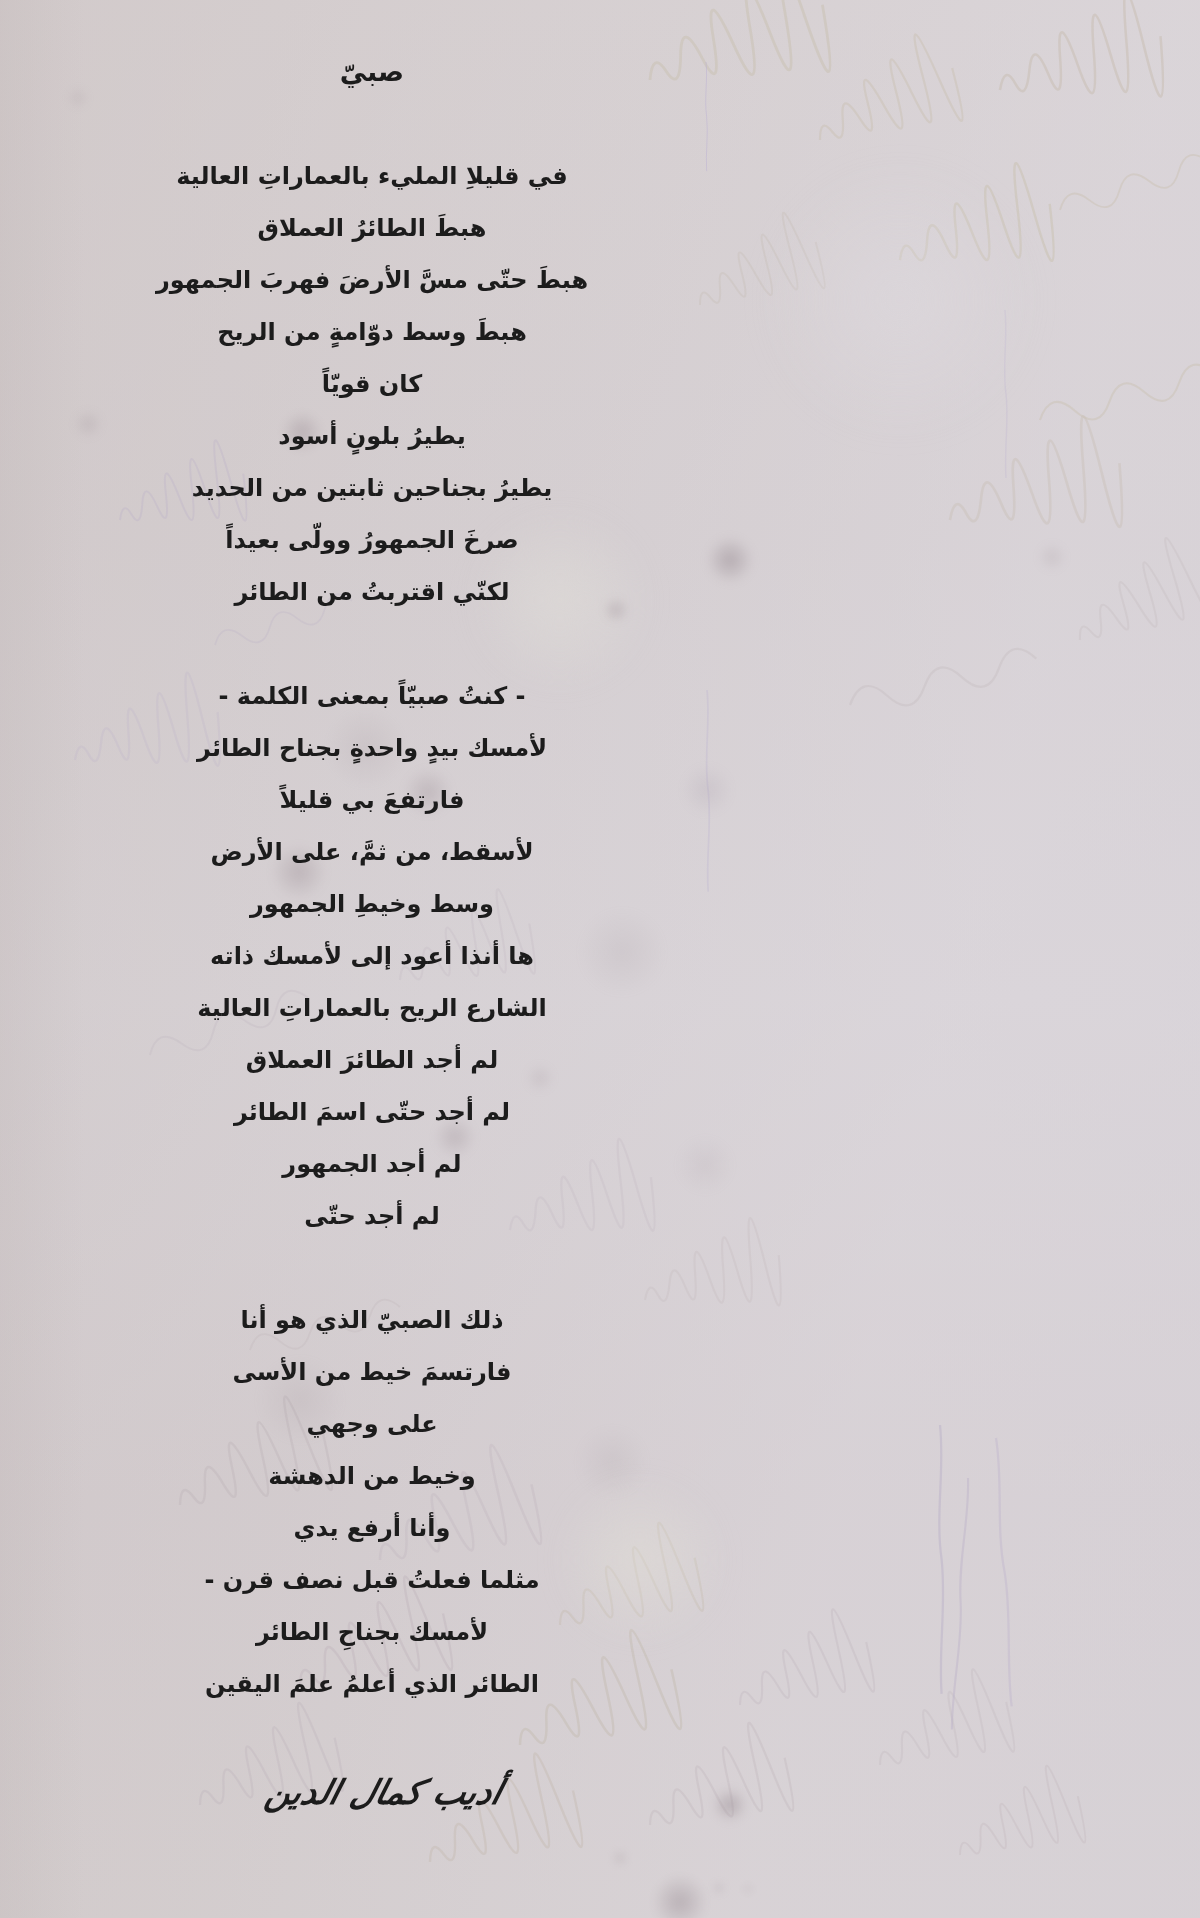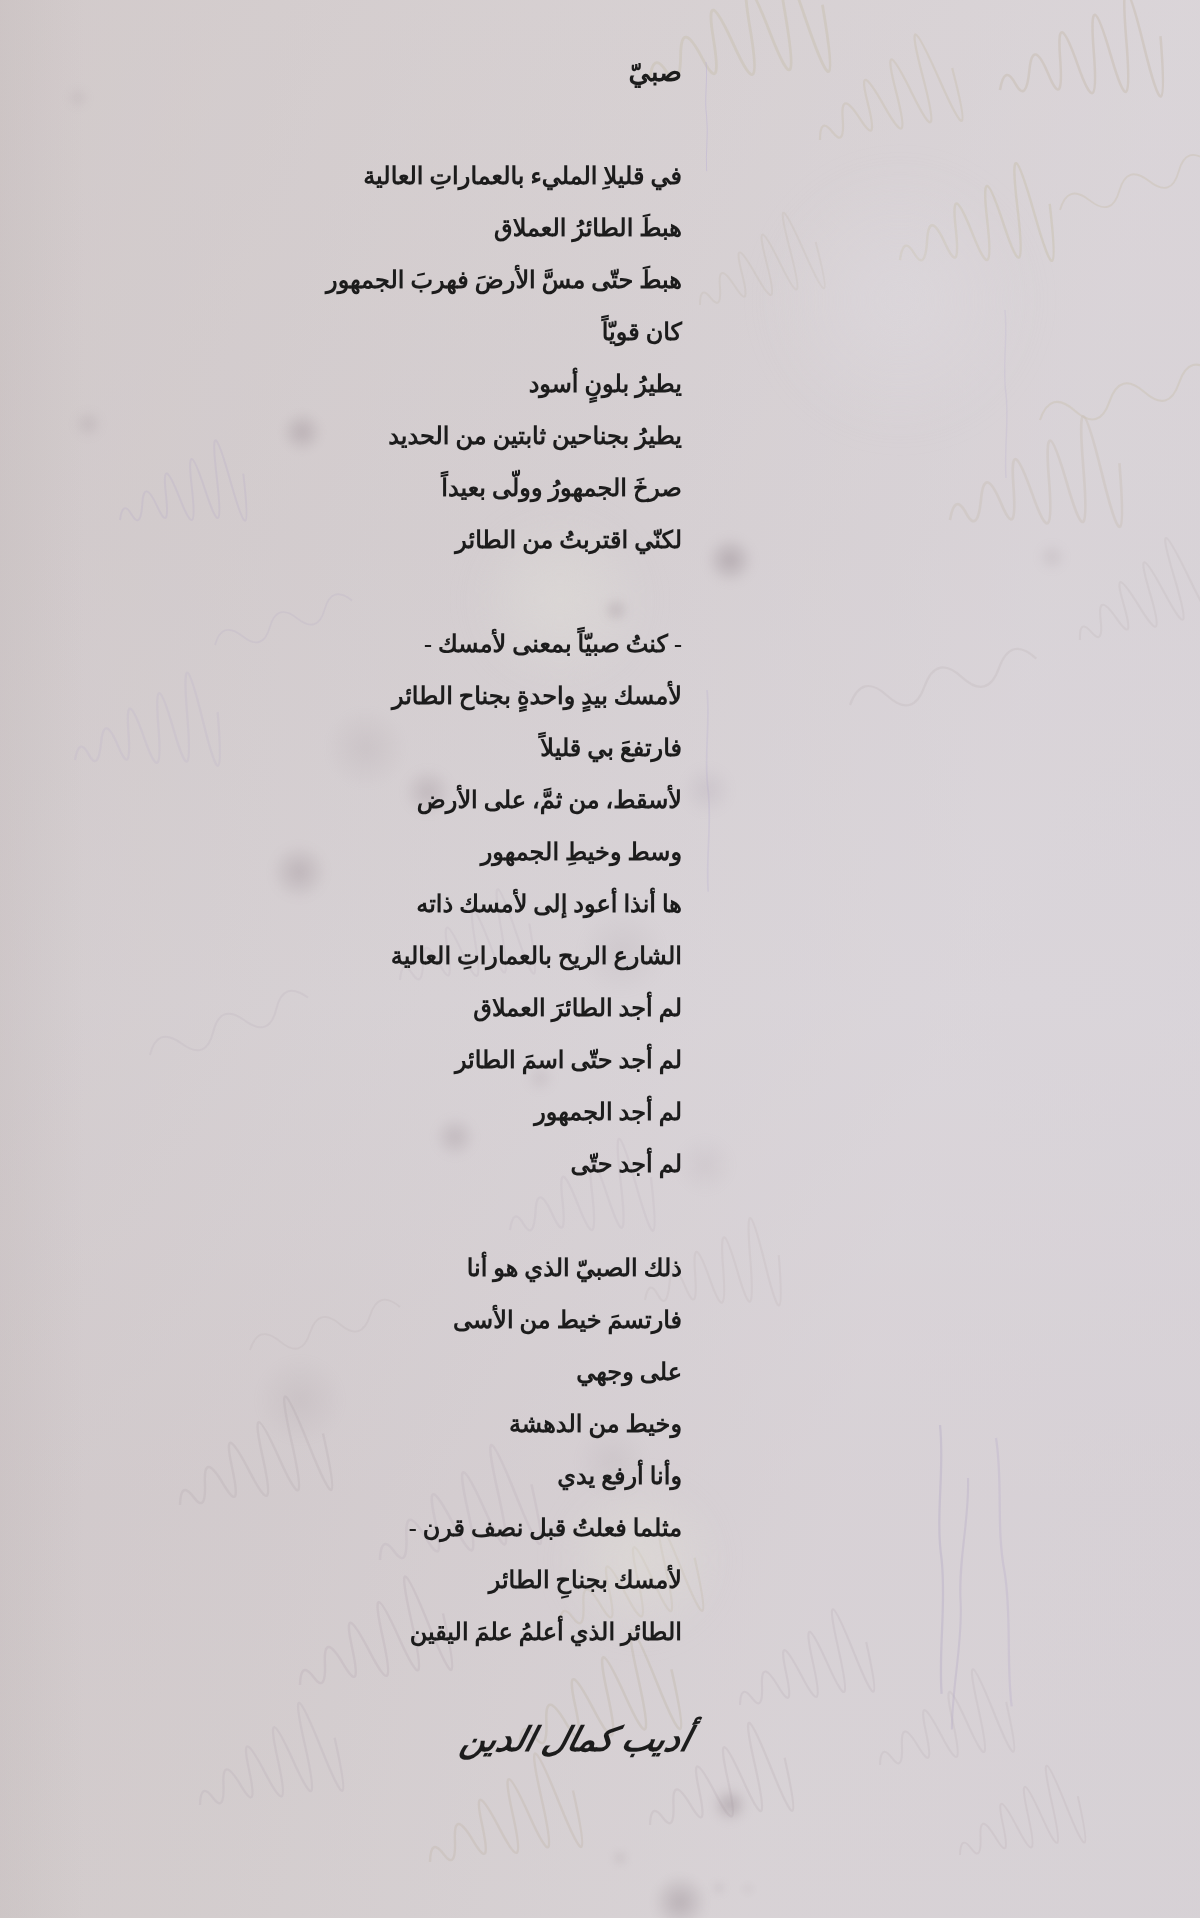--- a/index.html
+++ b/index.html
@@ -10,24 +10,23 @@
       linear-gradient(90deg, rgba(186,176,176,0.22) 0%, rgba(186,176,176,0) 7%),
       linear-gradient(103deg, rgba(205,196,195,0.55) 0%, rgba(205,196,195,0.12) 38%, rgba(221,216,222,0.45) 72%, rgba(217,212,219,0.55) 100%),
       linear-gradient(180deg, #d8d2d4 0%, #d5cfd2 28%, #d8d3d7 52%, #d3cccf 78%, #d4cecf 100%);
   }
   .texture{position:absolute;left:0;top:0;width:1200px;height:1918px;}
   .patch,.stain{position:absolute;border-radius:50%;}
   .patch{filter:blur(14px);}
   .stain{filter:blur(4px);}
   .poem{
     position:absolute;left:62px;top:46px;width:620px;
-    direction:rtl;text-align:right;
+    direction:rtl;text-align:center;
     color:#1c1c1c;font-weight:bold;font-size:24px;line-height:52px;
     white-space:nowrap;
-    font-family:Liberation Serif, serif;
   }
   .title{margin:0 0 52px 0;font-size:27px;line-height:52px;font-weight:bold;}
   .stanza{margin:0 0 52px 0;}
   .line{height:52px;}
   .signature{margin:0;padding-left:10px;font-size:34px;line-height:60px;font-weight:bold;}
   .sig-inner{display:inline-block;font-style:italic;transform:skewX(-14deg);transform-origin:40% 100%;}
 </style>
 </head>
 <body>
 
@@ -106,29 +105,30 @@
     <div class="stain" style="left:609px;top:1847px;width:22px;height:22px;opacity:0.3;background:radial-gradient(closest-side,#9c8f96,rgba(156,143,150,0) 75%);"></div>
   </div>
 
   <div class="poem" dir="rtl">
     <h1 class="title">صبيّ</h1>
 
     <div class="stanza">
       <div class="line">في قليلاِ المليء بالعماراتِ العالية</div>
       <div class="line">هبطَ الطائرُ العملاق</div>
       <div class="line">هبطَ حتّى مسَّ الأرضَ فهربَ الجمهور</div>
+      <div class="line">هبطَ وسط دوّامةٍ من الريح</div>
       <div class="line">كان قويّاً</div>
       <div class="line">يطيرُ بلونٍ أسود</div>
       <div class="line">يطيرُ بجناحين ثابتين من الحديد</div>
       <div class="line">صرخَ الجمهورُ وولّى بعيداً</div>
       <div class="line">لكنّي اقتربتُ من الطائر</div>
     </div>
 
     <div class="stanza">
-      <div class="line">- كنتُ صبيّاً بمعنى لأمسك -</div>
+      <div class="line">- كنتُ صبيّاً بمعنى الكلمة -</div>
       <div class="line">لأمسك بيدٍ واحدةٍ بجناح الطائر</div>
       <div class="line">فارتفعَ بي قليلاً</div>
       <div class="line">لأسقط، من ثمَّ، على الأرض</div>
       <div class="line">وسط وخيطِ الجمهور</div>
       <div class="line">ها أنذا أعود إلى لأمسك ذاته</div>
       <div class="line">الشارع الريح بالعماراتِ العالية</div>
       <div class="line">لم أجد الطائرَ العملاق</div>
       <div class="line">لم أجد حتّى اسمَ الطائر</div>
       <div class="line">لم أجد الجمهور</div>
       <div class="line">لم أجد حتّى</div>

